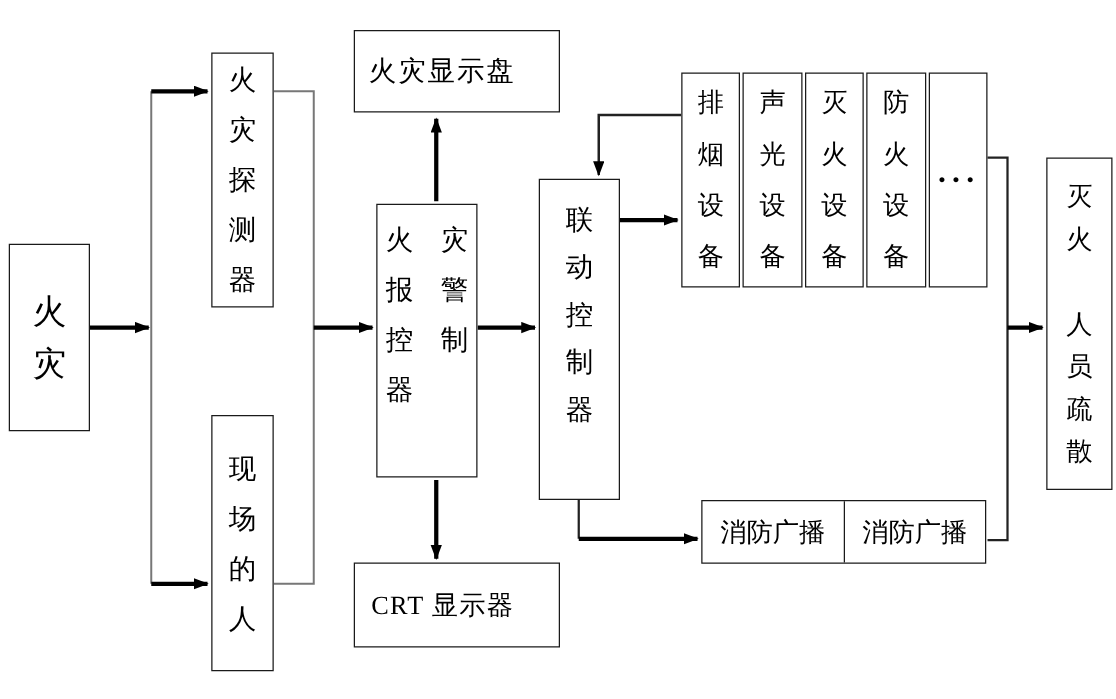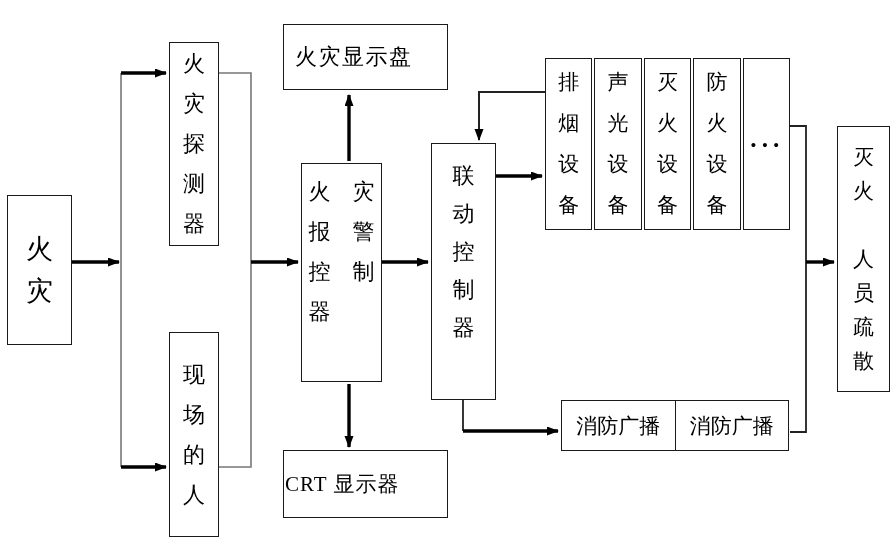--- a/index.html
+++ b/index.html
@@ -18,21 +18,21 @@
   .fire .lbl{font-size:27px;line-height:42px;}
   .alarm{align-items:flex-start;padding-top:8px;}
   .alarm .lbl{font-size:22px;line-height:40px;text-align:left;}
   .linkage{align-items:flex-start;padding-top:13px;}
   .linkage .lbl{font-size:22px;line-height:38px;}
   .outcome .lbl{font-size:21px;line-height:34px;}
   
   .hleft{justify-content:flex-start;}
   .panel{padding-left:11px;}
   .panel .lbl{font-size:22px;letter-spacing:1.5px;}
-  .crt{padding-left:1px;}
+  .crt{padding-left:13px;}
   .crt .lbl{font-size:21px;letter-spacing:1px;}
   
   .equip-group{position:absolute;left:545px;top:58px;width:245px;height:172px;display:flex;gap:2px;}
   .equip-cell{flex:1;box-sizing:border-box;border:1.5px solid #1a1a1a;background:#fff;
     display:flex;align-items:center;justify-content:center;}
   .equip-cell .lbl{font-size:21px;line-height:41px;}
   .equip-cell .dots{font-size:25px;font-weight:bold;letter-spacing:3px;line-height:25px;}
   
   .bp-group{position:absolute;left:561px;top:400px;width:228px;height:51px;display:flex;
     box-sizing:border-box;border:1.5px solid #1a1a1a;background:#fff;}

